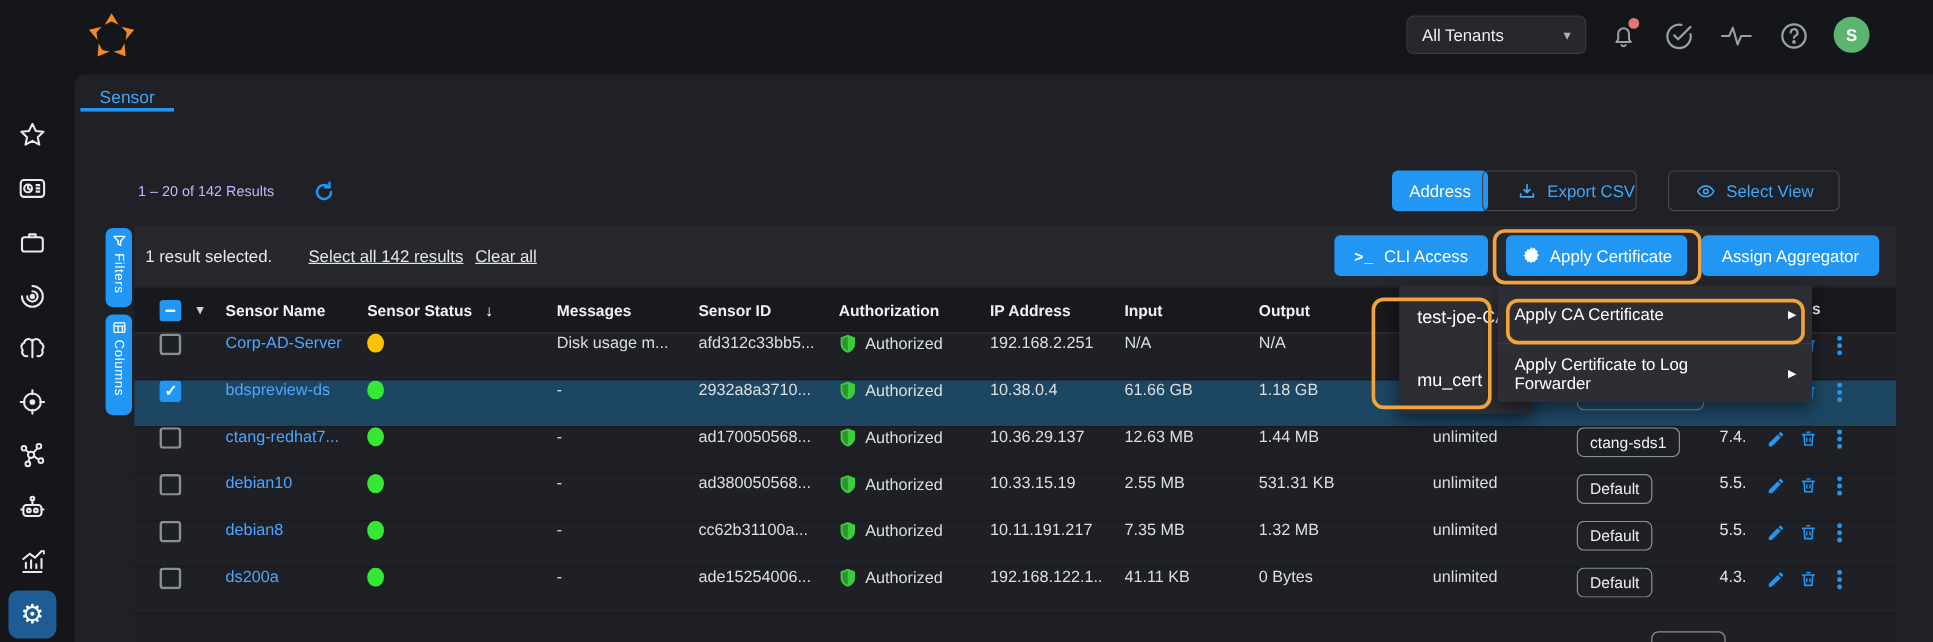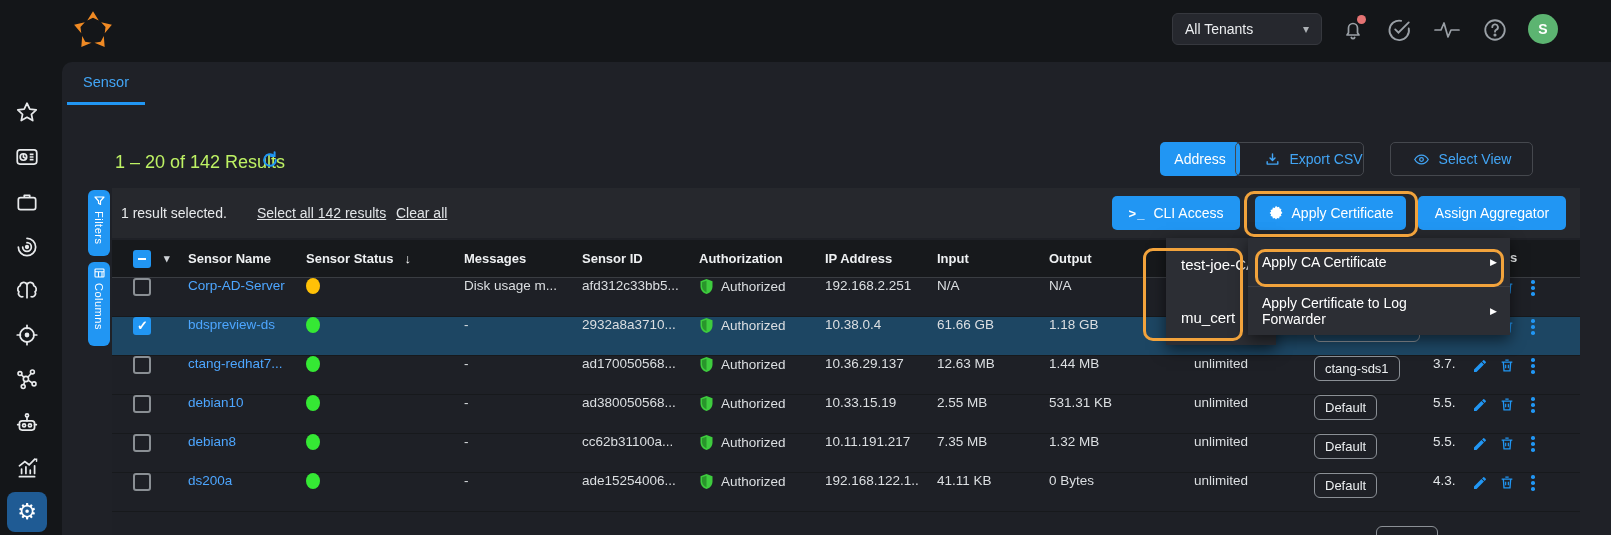--- a/index.html
+++ b/index.html
@@ -20,22 +20,22 @@
   .badge-dot { position:absolute; right:2px; top:0; width:9px; height:9px; border-radius:50%; background:#e57373; }
   .checkc { left:1384px; } .pulse { left:1432px; } .help { left:1480px; }
   .avatar { position:absolute; left:1528px; top:14px; width:30px; height:30px; border-radius:50%; background:#5cb471; color:#fff; font-size:14px; font-weight:bold; display:flex; align-items:center; justify-content:center; cursor:pointer; }
   
   .rail { position:absolute; left:0; top:0; width:62px; height:535px; background:#141619; }
   .rail-icon { position:absolute; left:9px; width:36px; height:36px; display:flex; align-items:center; justify-content:center; cursor:pointer; }
   .rail-icon.active { left:7px; width:40px; height:40px; background:#1f5b94; border-radius:8px; }
   .gear-glyph { font-size:22px; color:#fff; line-height:1; }
   
   .panel { position:absolute; left:62px; top:62px; width:1549px; height:473px; background:#1f2127; border-top-left-radius:10px; }
-  .tab { position:absolute; left:5px; top:12px; width:78px; text-align:center; padding-bottom:12px; border-bottom:3px solid #2196f3; color:#42a5f5; font-size:14.5px; cursor:pointer; }
-  .results-text { position:absolute; left:53px; top:90px; font-size:18px; color:#bef264; }
+  .tab { position:absolute; left:5px; top:12px; width:78px; text-align:center; padding-bottom:0; border-bottom:3px solid #2196f3; color:#42a5f5; font-size:14.5px; cursor:pointer; }
+  .results-text { position:absolute; left:53px; top:90px; font-size:12px; color:#c4b5fd; }
   .refresh { position:absolute; left:198px; top:88px; width:20px; height:20px; cursor:pointer; }
   .search-box { position:absolute; left:228px; top:83px; width:217px; height:31px; border:1px solid #5c6066; border-radius:6px; background:transparent; display:flex; align-items:center; }
   .search-box input { flex:1; background:transparent; border:none; outline:none; color:#e8eaec; font-size:14px; padding:0 8px 0 12px; font-family:"Liberation Sans",sans-serif; }
   .search-box input::placeholder { color:#9aa0a6; }
   .search-box .mag { margin-right:10px; }
   .btn { display:flex; align-items:center; justify-content:center; gap:8px; border-radius:5px; font-size:14px; cursor:pointer; }
   .btn-solid { background:#2196f3; color:#fff; border:none; }
   .btn-outline { background:transparent; color:#42a5f5; border:1px solid #45484e; }
   .manage { position:absolute; left:1098px; top:80px; width:80px; height:34px; }
   .exportcsv { position:absolute; left:1173px; top:80px; width:129px; height:34px;padding-left:28px; }
@@ -493,21 +493,21 @@
       <div class="td c9">
           <span class="cell-text">1.44 MB</span>
         </div>
       <div class="td c10">
           <span class="cell-text">unlimited</span>
         </div>
       <div class="td c11">
           <span class="chip">ctang-sds1</span>
         </div>
       <div class="td c12">
-          <span class="ver">3.7.</span>
+          <span class="ver">7.4.</span>
         </div>
       <div class="td c13">
         <span class="act">
             <svg width="16" height="16" viewBox="0 0 24 24">
               <path fill="#2196f3" d="M3 17.2V21h3.8L17.9 9.9l-3.8-3.8zM20.7 7.1a1 1 0 0 0 0-1.4l-2.4-2.4a1 1 0 0 0-1.4 0l-1.8 1.8 3.8 3.8z"></path>
             </svg>
           </span>
         <span class="act">
             <svg width="16" height="17" viewBox="0 0 24 24" fill="none" stroke="#2196f3" stroke-width="2">
               <path d="M4 7h16M9.5 4h5M6.5 7l1 13h9l1-13"></path>

